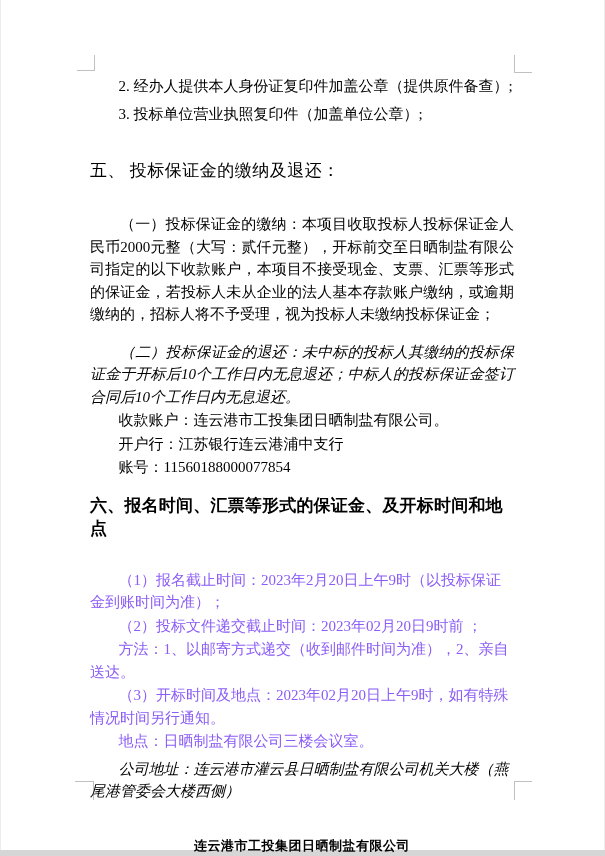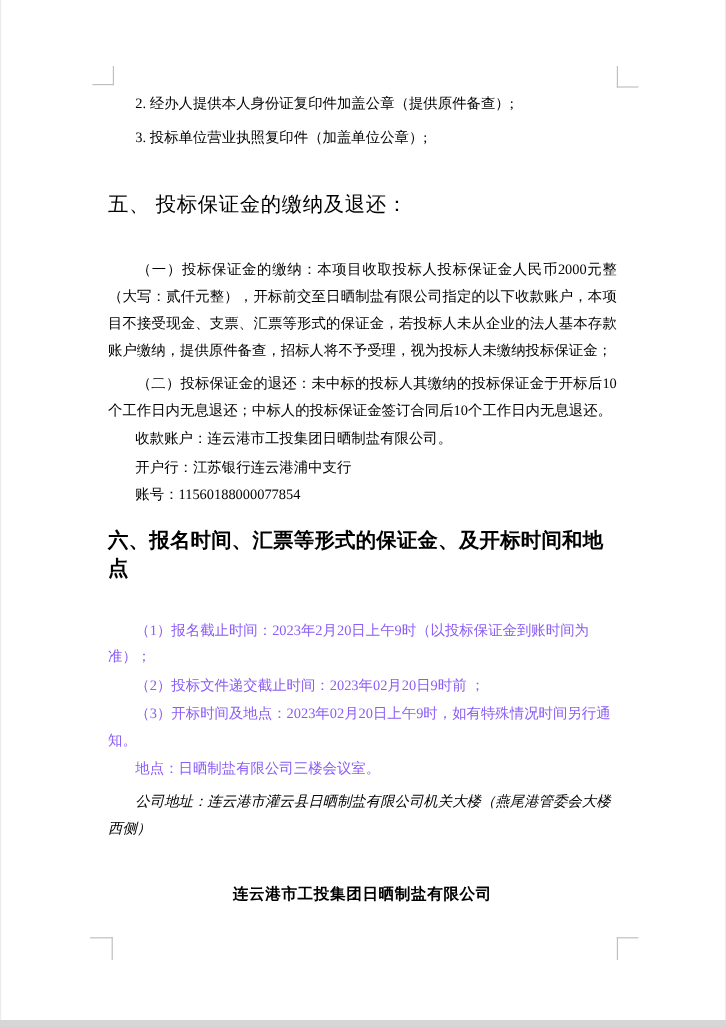--- a/index.html
+++ b/index.html
@@ -39,33 +39,33 @@
   .content {
     position: absolute;
     left: 89px;
     top: 0;
     width: 424px;
     color: #000000;
   }
   p, h2 { margin: 0; padding: 0; }
 
   .body {
-    font-size: 12px;
+    font-size: 15px;
     line-height: 22.5px;
   }
   .indent { text-indent: 1.9em; }
   .para   { text-indent: 2em; text-align: justify; }
   .red    { color: #8b5cf6; }
   .pre    { white-space: pre-wrap; }
 
   .first-line   { margin-top: 75px; }
   .gap-item     { margin-top: 5px; }
   .h-five       { margin-top: 34px; font-size: 17px; font-weight: normal; letter-spacing: 0.5px; }
   .para-one     { margin-top: 31px; }
-  .para-two     { margin-top: 5px; }
+  .para-two     { margin-top: 15px; font-style: italic; }
   .acct-line    { margin-top: 1px; }
   .h-six        { margin-top: 15px; font-size: 17px; font-weight: bold; letter-spacing: 0.2px; }
   .red-first    { margin-top: 29px; }
   .red-line     { margin-top: 1px; }
   .addr-line    { margin-top: 5px; font-style: italic; }
   .contact-line { margin-top: 1px; }
 
   .footer-company {
     margin-top: 34px;
     text-align: center;
@@ -85,31 +85,32 @@
     <div class="crop bl"></div>
     <div class="crop br"></div>
 
     <div class="content">
 
       <p class="body indent first-line">2. 经办人提供本人身份证复印件加盖公章（提供原件备查）;</p>
       <p class="body indent gap-item">3. 投标单位营业执照复印件（加盖单位公章）;</p>
 
       <h2 class="h-five">五、 投标保证金的缴纳及退还：</h2>
 
-      <p class="body para para-one">（一）投标保证金的缴纳：本项目收取投标人投标保证金人民币2000元整（大写：贰仟元整），开标前交至日晒制盐有限公司指定的以下收款账户，本项目不接受现金、支票、汇票等形式的保证金，若投标人未从企业的法人基本存款账户缴纳，提供原件备查，招标人将不予受理，视为投标人未缴纳投标保证金；</p>
+      <p class="body para para-one">（一）投标保证金的缴纳：本项目收取投标人投标保证金人民币2000元整（大写：贰仟元整），开标前交至日晒制盐有限公司指定的以下收款账户，本项目不接受现金、支票、汇票等形式的保证金，若投标人未从企业的法人基本存款账户缴纳，或逾期缴纳的，招标人将不予受理，视为投标人未缴纳投标保证金；</p>
       <p class="body para para-two">（二）投标保证金的退还：未中标的投标人其缴纳的投标保证金于开标后10个工作日内无息退还；中标人的投标保证金签订合同后10个工作日内无息退还。</p>
 
       <p class="body indent acct-line">收款账户：连云港市工投集团日晒制盐有限公司。</p>
       <p class="body indent acct-line">开户行：江苏银行连云港浦中支行</p>
       <p class="body indent acct-line">账号：11560188000077854</p>
 
       <h2 class="h-six">六、报名时间、汇票等形式的保证金、及开标时间和地点</h2>
 
       <p class="body indent red red-first pre">（1）报名截止时间：2023年2月20日上午9时（以投标保证金到账时间为准）；</p>
       <p class="body indent red red-line pre">（2）投标文件递交截止时间：2023年02月20日9时前 ；</p>
+      <p class="body indent red red-line pre">方法：1、以邮寄方式递交（收到邮件时间为准），2、亲自送达。</p>
       <p class="body indent red red-line pre">（3）开标时间及地点：2023年02月20日上午9时，如有特殊情况时间另行通知。</p>
       <p class="body indent red red-line pre">地点：日晒制盐有限公司三楼会议室。</p>
 
       <p class="body indent addr-line">公司地址：连云港市灌云县日晒制盐有限公司机关大楼（燕尾港管委会大楼西侧）</p>
 
       <p class="footer-company">连云港市工投集团日晒制盐有限公司</p>
 
     </div>
   </div>
 </div>

